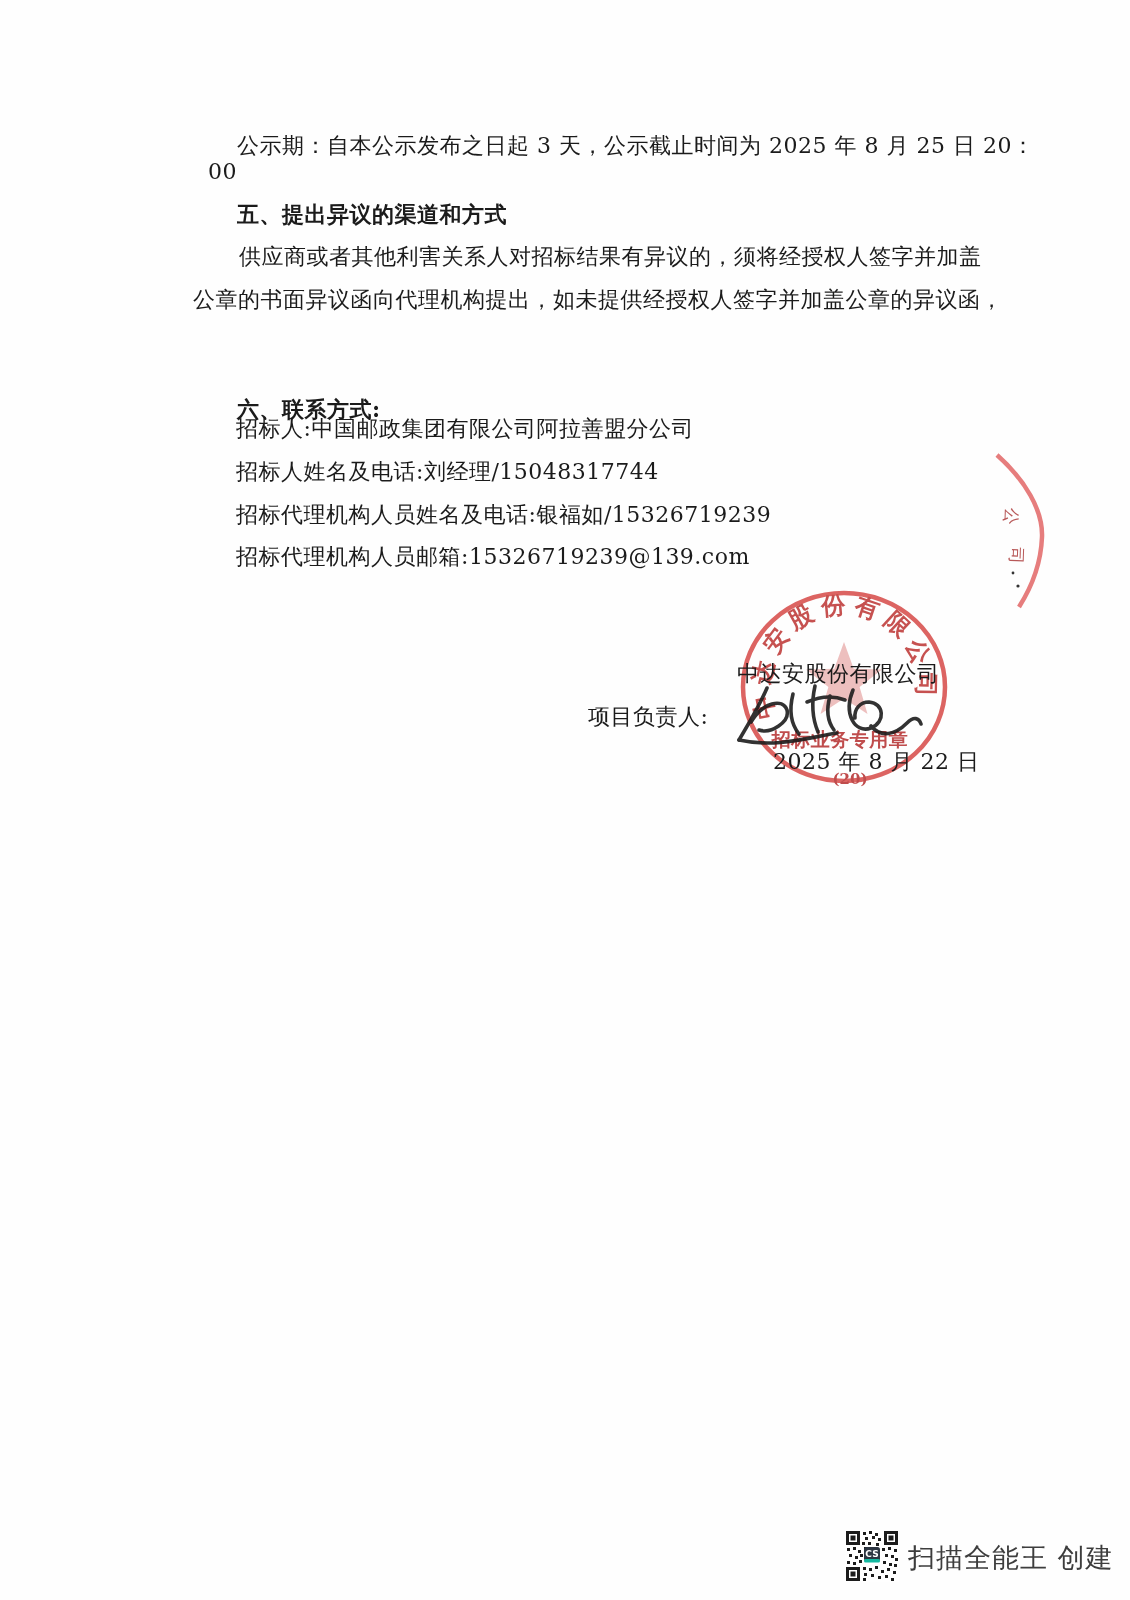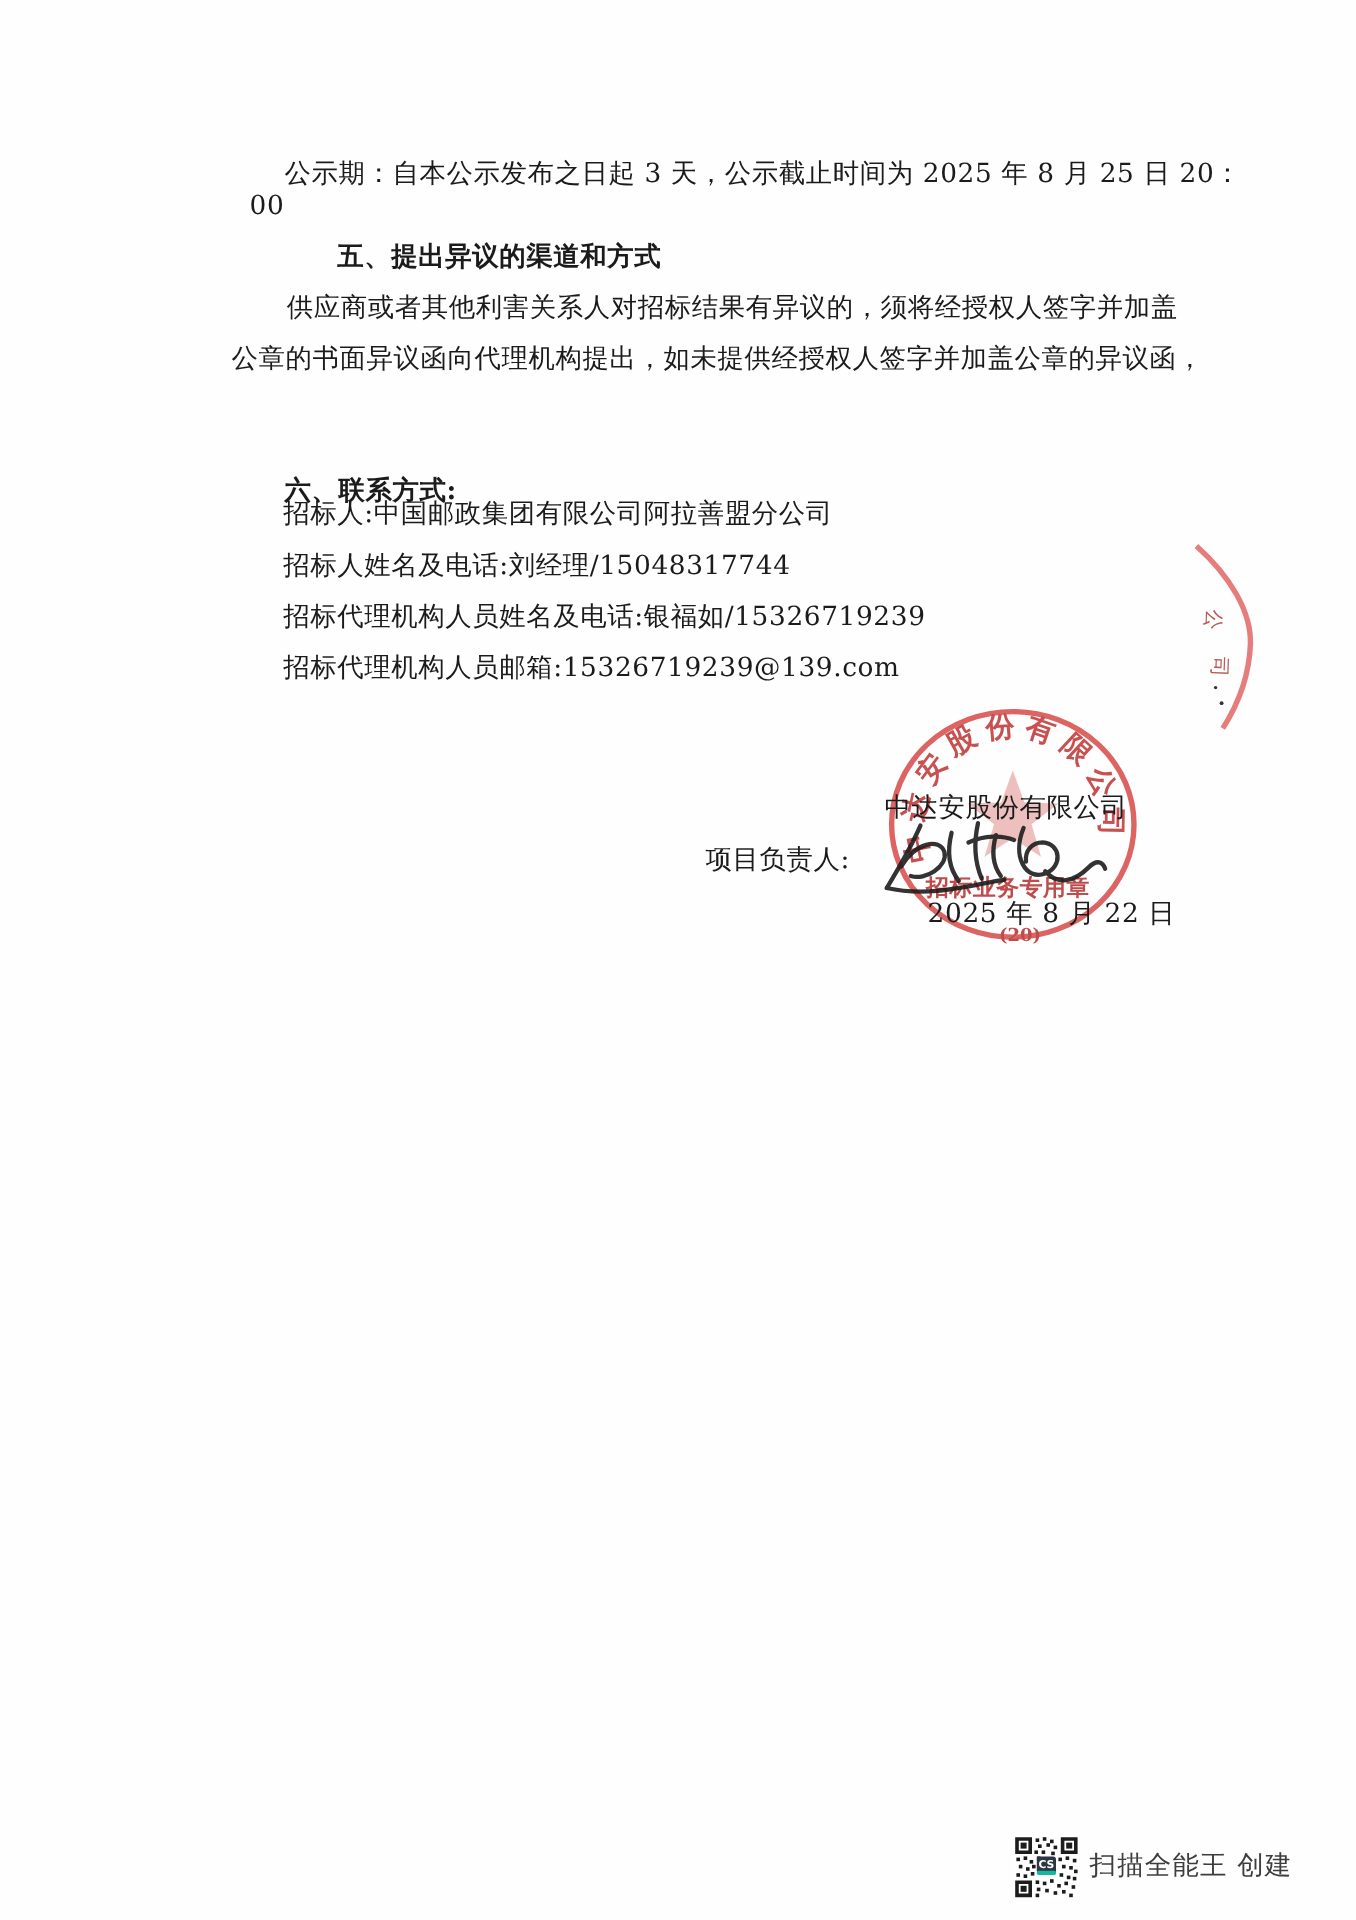--- a/index.html
+++ b/index.html
@@ -11,39 +11,39 @@
   .page{position:absolute;inset:0;background:#fefefe;}
   .line{
     position:absolute;white-space:pre;font-size:22px;color:#1b1b1b;
     font-weight:500;line-height:1.15;letter-spacing:0.5px;z-index:3;
     transform-origin:left top;
   }
   .bold{font-weight:700;}
   .semib{font-weight:400;}
   .l1{left:237px;top:117px;margin-top:16px;}
   .l2{left:208px;top:159px;}
-  .l3{left:237px;top:202px;margin-left:44px;}
+  .l3{left:237px;top:202px;}
   .l4{left:239px;top:244px;}
   .l5{left:193px;top:287px;}
   .l6{left:193px;top:329px;}
   .l7{left:237px;top:372px;margin-top:25px;}
   .l8{left:236px;top:416px;}
   .l9{left:236px;top:459px;}
   .l10{left:236px;top:502px;text-align:right;}
   .l11{left:236px;top:544px;}
   .l12{left:348px;top:617px;}
   .l13{left:737px;top:661px;}
   .l14{left:588px;top:704px;}
   .l15{left:773px;top:749px;text-align:right;}
   .stamp{position:absolute;left:738px;top:588px;width:212px;height:205px;z-index:2;mix-blend-mode:multiply;}
   .side-stamp{position:absolute;left:975px;top:445px;width:80px;height:170px;z-index:2;mix-blend-mode:multiply;}
   .signature{position:absolute;left:733px;top:676px;width:190px;height:75px;z-index:4;}
   .qr{position:absolute;left:845px;top:1530px;width:54px;height:52px;z-index:2;}
   .credit{
-    position:absolute;left:908px;top:1540px;font-size:22px;color:#3d3d3d;
+    position:absolute;left:908px;top:1540px;font-size:27px;color:#3d3d3d;
     font-weight:500;letter-spacing:1px;white-space:pre;z-index:2;
   }
 </style>
 </head>
 <body>
 
 <div class="page">
 
   <div class="line l1">公示期：自本公示发布之日起 3 天，公示截止时间为 2025 年 8 月 25 日 20：</div>
   <div class="line l2">00</div>

